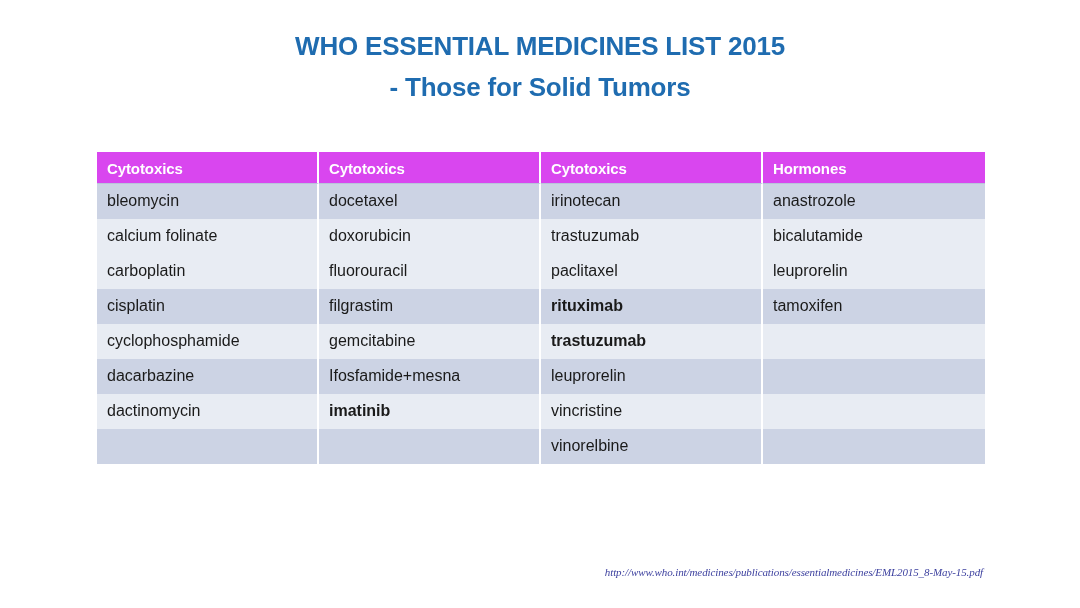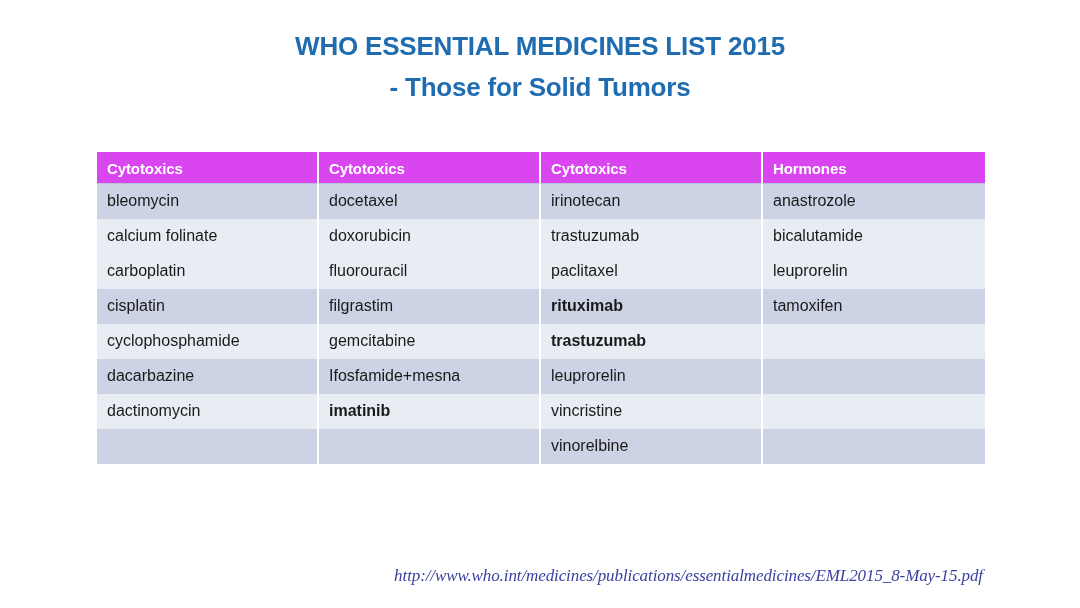--- a/index.html
+++ b/index.html
@@ -83,21 +83,21 @@
   #source-url {
     position: absolute;
     left: 0;
     top: 566px;
     width: 1080px;
     padding-right: 97px;
     box-sizing: border-box;
     text-align: right;
     font-family: "Liberation Serif", serif;
     font-style: italic;
-    font-size: 17px;
+    font-size: 11px;
     color: #3b3f9e;
     letter-spacing: -0.1px;
   }
 </style>
 </head>
 <body>
 
 <div id="title-block">
   <div class="title-line">WHO ESSENTIAL MEDICINES LIST 2015</div>
   <div class="title-line">- Those for Solid Tumors</div>

